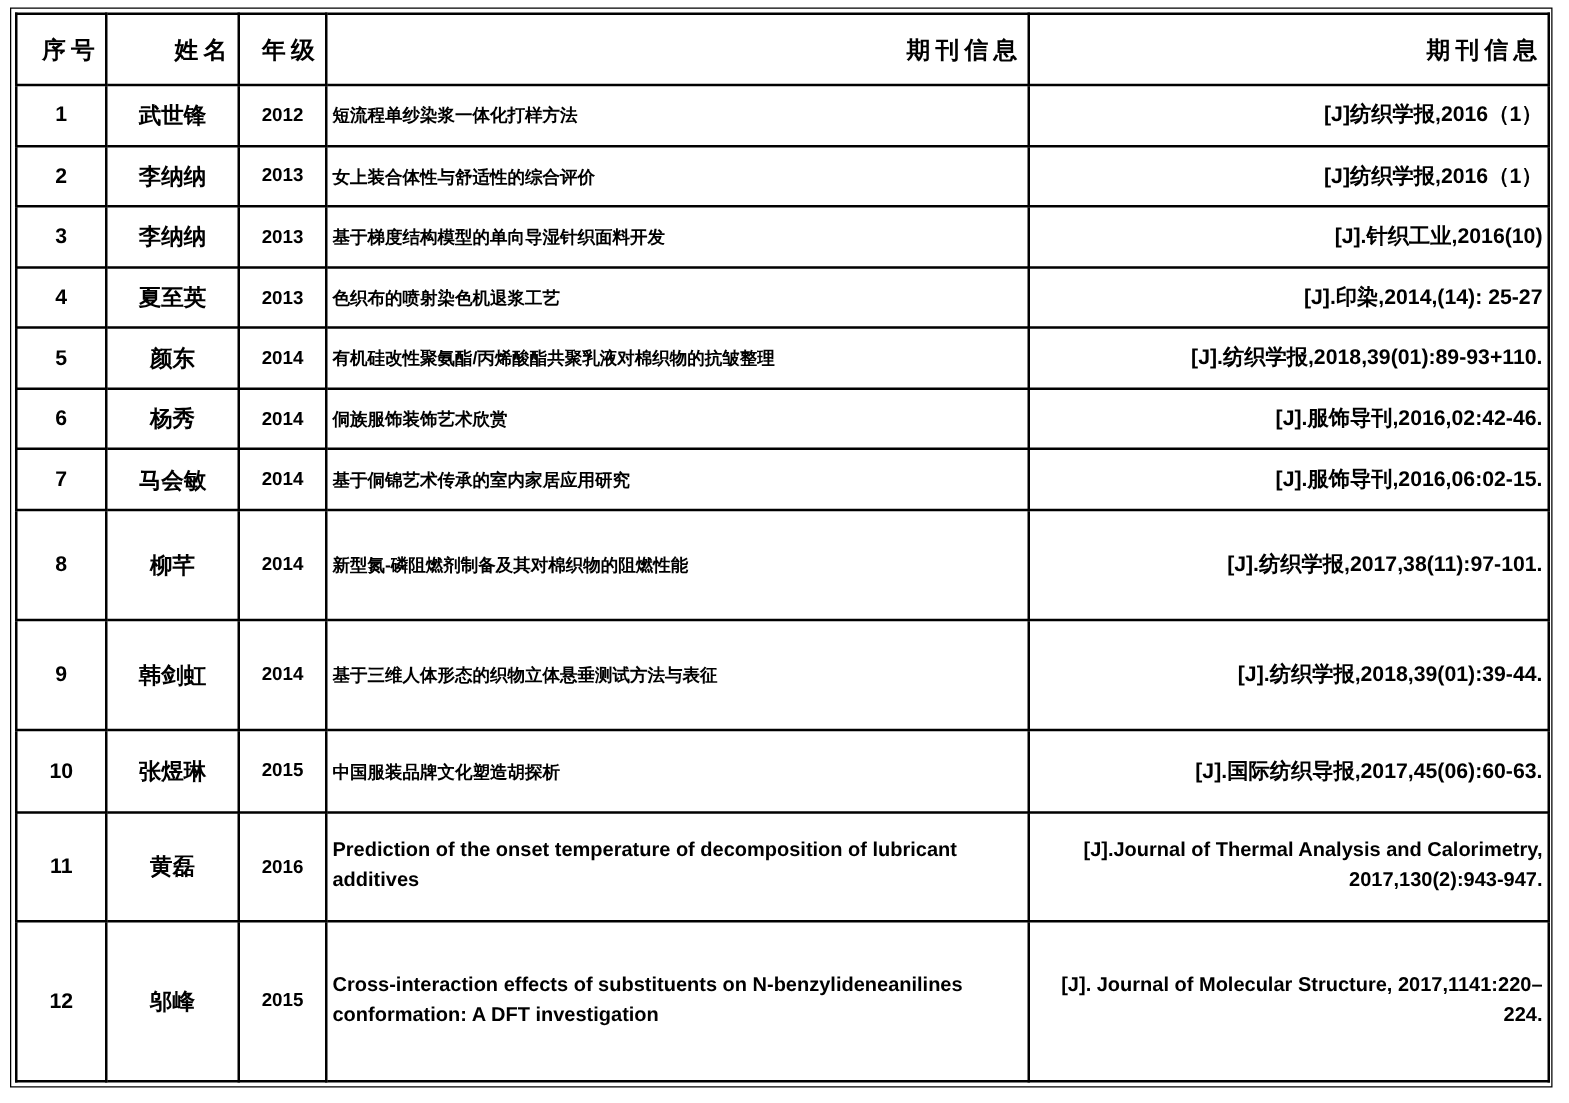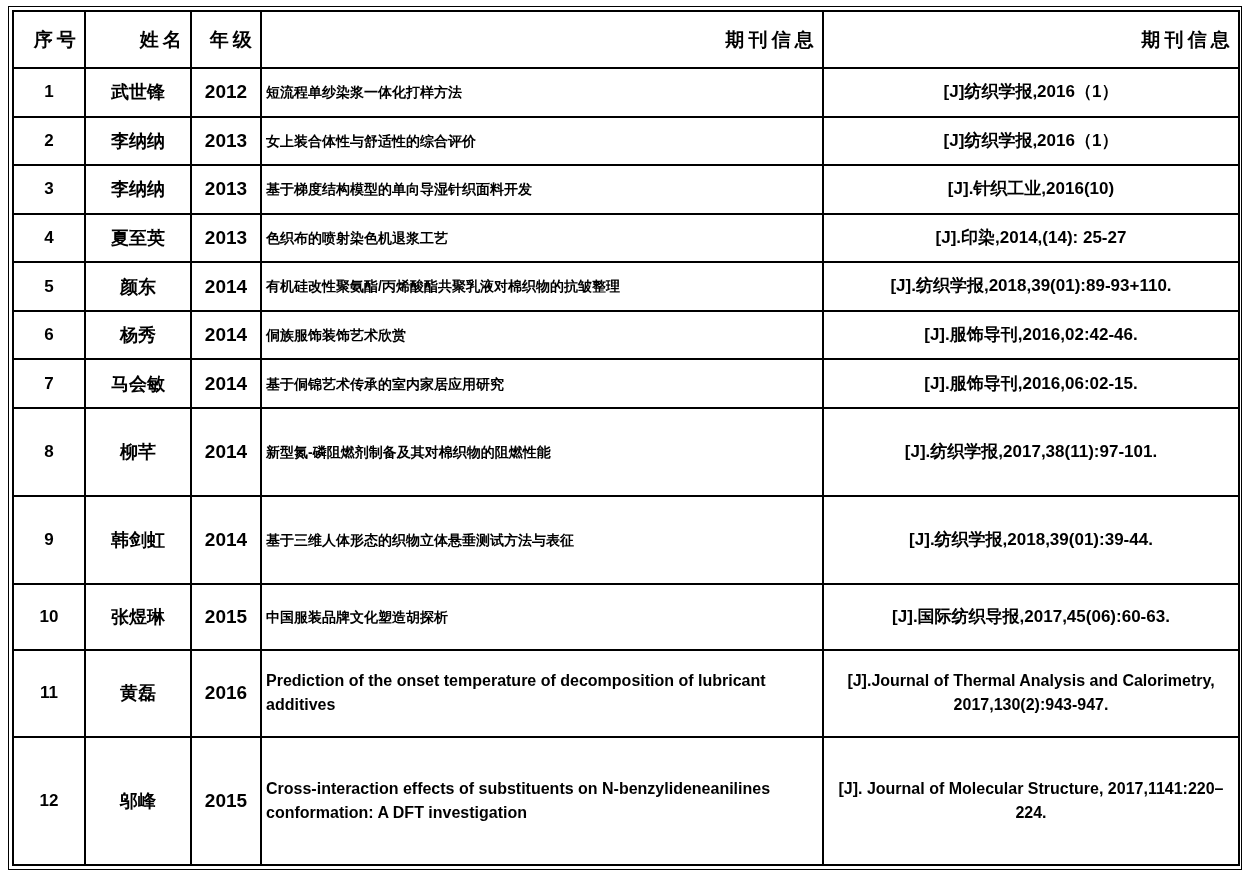--- a/index.html
+++ b/index.html
@@ -50,30 +50,30 @@
     text-align: center;
     font-size: 17px;
   }
   td.c-name {
     text-align: center;
     font-size: 18px;
     font-family: Liberation Serif, serif;
   }
   td.c-grade {
     text-align: center;
-    font-size: 19px;
+    font-size: 15px;
   }
   td.c-title {
     text-align: left;
     font-size: 14px;
     line-height: 1.45;
     padding-left: 3px;
   }
   td.c-journal {
-    text-align: center;
+    text-align: right;
     font-size: 17px;
     line-height: 1.55;
     padding-left: 3px;
     margin-left: 21px;
   }
   td.latin {
     font-size: 16px;
     line-height: 1.5;
   }
 </style>

